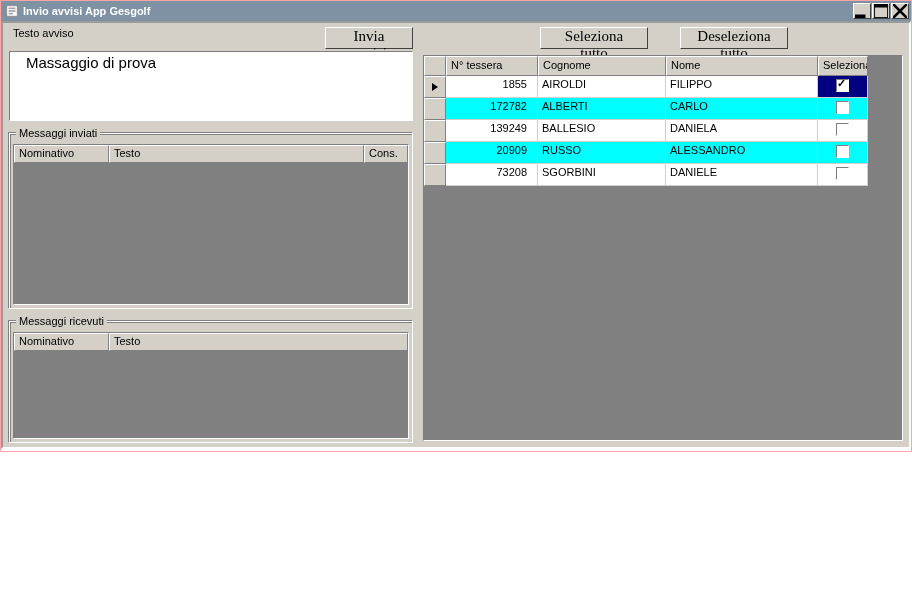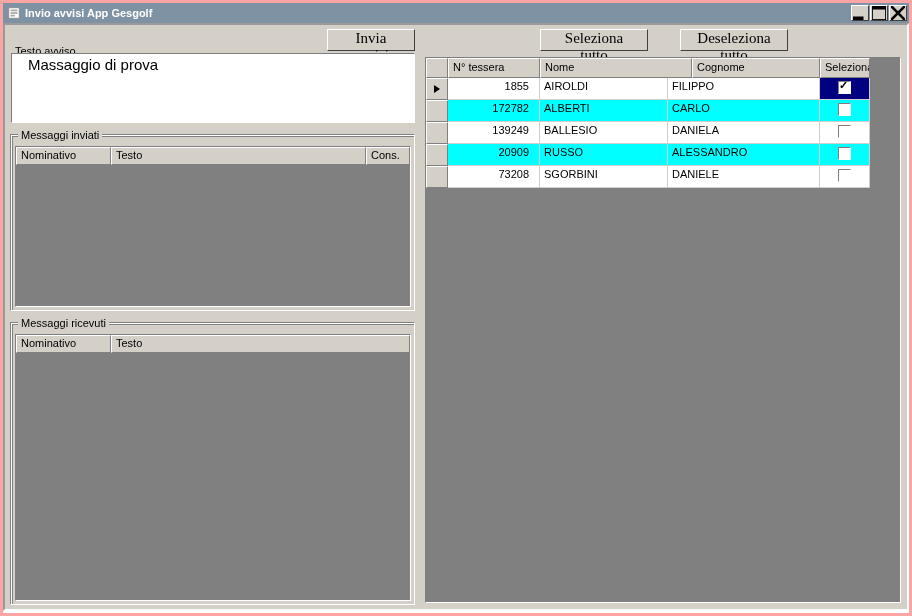--- a/index.html
+++ b/index.html
@@ -1,27 +1,27 @@
 <!DOCTYPE html>
 <html><head>
 <meta charset="utf-8">
 <style>
   html,body{margin:0;padding:0;font-family:Tahoma,Arial,sans-serif;font-size:11px;}
   body{background:#FFF;width:912px;height:616px;overflow:hidden;}
-  .window{width:912px;height:616px;border:3px solid #fca5a5;box-sizing:border-box;position:relative;}
+  .window{width:912px;height:452px;border:1px solid #fca5a5;box-sizing:border-box;position:relative;}
   .titlebar{height:20px;background:linear-gradient(#7F92A4,#7F92A4);color:#FFF;display:flex;align-items:center;justify-content:space-between;padding-left:4px;}
   .titlebar svg{width:14px;height:14px;}
   .titlebar .title-text{font-weight:bold;margin-left:4px;flex:1;}
   .titlebar .btns{display:flex;gap:1px;padding-right:2px;}
   .titlebar .btn{width:16px;height:14px;background:#D4D0C8;border:1px solid;border-color:#FFF #404040 #404040 #FFF;display:flex;align-items:center;justify-content:center;font-size:9px;line-height:1;font-family:Marlett,Arial,sans-serif;color:#000;}
   .client{position:absolute;top:20px;left:0;right:0;bottom:2px;background:#D4D0C8;border:2px solid;border-color:#9A9A9A #FFF #FFF #9A9A9A;}
   .left-panel{position:absolute;left:4px;top:4px;width:408px;bottom:4px;}
   .right-panel{position:absolute;left:420px;right:4px;top:4px;bottom:4px;}
   .row1{height:22px;position:relative;}
-  .lbl{position:absolute;left:6px;top:16px;text-align:center;}
+  .lbl{position:absolute;left:6px;top:0;text-align:center;}
   .winbtn{background:#D4D0C8;border:1px solid;border-color:#FFF #404040 #404040 #FFF;height:22px;padding:0 10px;font-family:Tahoma;font-size:15px;text-align:center;min-width:88px;box-sizing:border-box;}
   .textarea-wrap{position:absolute;left:2px;top:24px;right:2px;height:70px;}
   .textarea{width:100%;height:100%;box-sizing:border-box;resize:none;font-family:"MS Sans Serif",Arial,sans-serif;font-size:15px;padding:2px 16px;border:1px solid;border-color:#7E7E7E #FFF #FFF #7E7E7E;outline:none;}
   .fieldset{border:1px solid #FFF;box-shadow:-1px -1px 0 #808080, inset 1px 1px 0 #808080;position:absolute;padding:8px 4px 4px 4px;box-sizing:border-box;}
   .fieldset .legend{position:absolute;top:-7px;left:6px;background:#D4D0C8;padding:0 3px;}
   .grid-wrap{position:absolute;left:3px;top:10px;right:3px;bottom:3px;background:#808080;border:1px solid;border-color:#7E7E7E #FFF #FFF #7E7E7E;}
   .grid-headers{display:flex;height:18px;justify-content:center;}
   .gh{background:#D4D0C8;border:1px solid;border-color:#FFF #808080 #808080 #FFF;padding:1px 4px;box-sizing:border-box;font-size:11px;white-space:nowrap;overflow:hidden;}
   .right-btn-row{height:22px;position:relative;display:flex;justify-content:center;gap:32px;}
   .right-grid{position:absolute;left:0;top:28px;right:2px;bottom:2px;background:#808080;border:1px solid;border-color:#7E7E7E #FFF #FFF #7E7E7E;}
@@ -118,22 +118,22 @@
     <div class="right-panel">
       <div class="right-btn-row">
         <button class="winbtn" style="width:108px;">Seleziona tutto</button>
         <button class="winbtn" style="width:108px;">Deseleziona tutto</button>
       </div>
 
       <div class="right-grid">
         <div class="rg-headers">
           <div class="rg-cell hdr c-row"></div>
           <div class="rg-cell hdr c-tess">N° tessera</div>
+          <div class="rg-cell hdr c-cog">Cognome</div>
           <div class="rg-cell hdr c-nome">Nome</div>
-          <div class="rg-cell hdr c-cog">Cognome</div>
           <div class="rg-cell hdr c-sel">Seleziona</div>
         </div>
         <div class="rg-body" id="rg-body">
             <div class="rg-row selected">
               <div class="rg-cell rowhdr c-row">
                 <span class="arrow-right"></span>
               </div>
               <div class="rg-cell c-tess num">1855</div>
               <div class="rg-cell c-cog">AIROLDI</div>
               <div class="rg-cell c-nome">FILIPPO</div>

